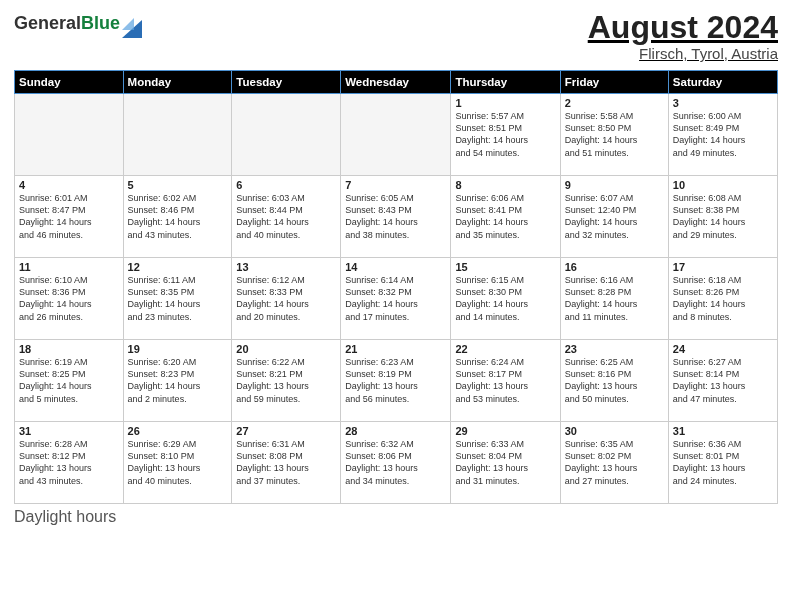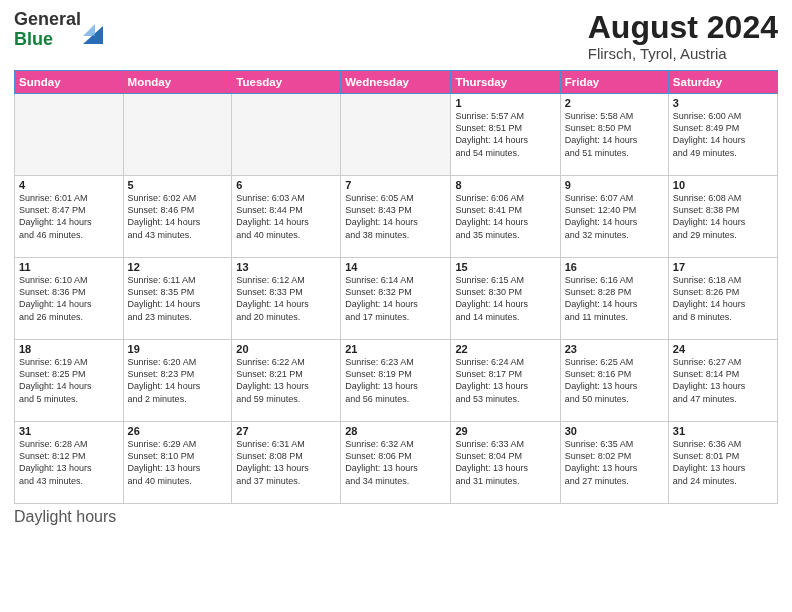--- a/index.html
+++ b/index.html
@@ -20,57 +20,58 @@
       justify-content: space-between;
       align-items: flex-start;
       margin-bottom: 8px;
     }
     .logo {
       display: flex;
       align-items: center;
     }
     .logo-text {
       display: flex;
-      flex-direction: column;
+      flex-direction: row;
       line-height: 1.1;
     }
     .logo-general {
       font-size: 18px;
       font-weight: bold;
       color: #333;
     }
     .logo-blue {
       font-size: 18px;
       font-weight: bold;
       color: #15803d;
     }
     .logo-icon {
       width: 20px;
       height: 28px;
       margin-left: 2px;
     }
     .title-block {
-      text-align: left;
+      text-align: right;
+      text-decoration: underline;
     }
     .month-year {
       font-size: 32px;
       font-weight: bold;
       color: #222;
       line-height: 1.1;
     }
     .location {
       font-size: 15px;
       color: #444;
     }
     .calendar {
       width: 100%;
       border-collapse: collapse;
     }
     .calendar th {
-      background: #ec4899;
+      background: #000000;
       color: #fff;
       font-size: 11.5px;
       font-weight: bold;
       padding: 5px 4px;
       text-align: left;
       border: 1px solid #4a8fd0;
     }
     .calendar td {
       border: 1px solid #ccc;
       vertical-align: top;

